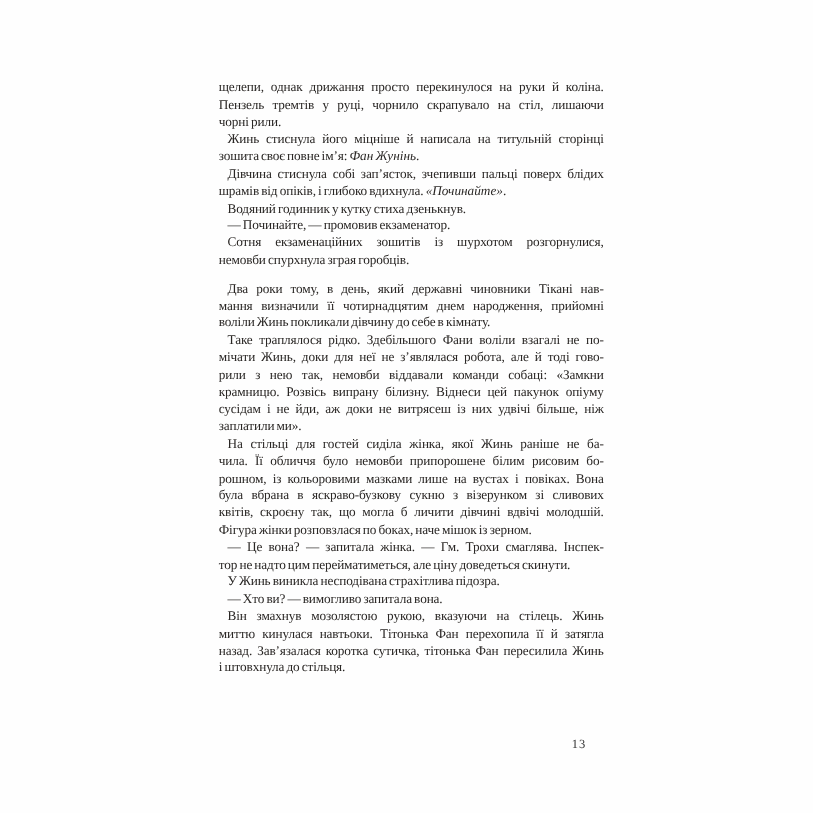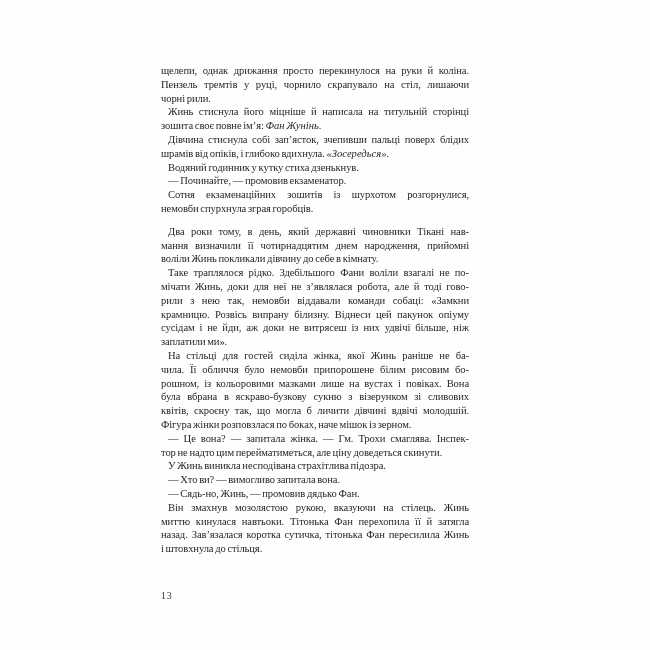--- a/index.html
+++ b/index.html
@@ -15,21 +15,21 @@
   }
   .page {
     position: absolute;
     left: 0; top: 0;
     width: 650px;
     height: 650px;
     background: #fefefe;
   }
   .text-column {
     position: absolute;
-    left: 161px;
+    left: 175px;
     top: 64px;
     width: 308px;
     color: #2a2725;
     font-size: 10.6px;
     line-height: 13.8px;
     letter-spacing: -0.1px;
     word-spacing: -0.8px;
   }
   .section + .section {
     margin-top: 9px;
@@ -46,21 +46,21 @@
   .line i {
     font-style: italic;
     letter-spacing: 0;
     margin-top: 41px;
   }
   .pagenum {
     position: absolute;
     left: 161px;
     top: 590px;
     width: 308px;
-    text-align: left;
+    text-align: right;
     font-size: 10px;
     letter-spacing: 0.8px;
     color: #323232;
   }
 </style>
 </head>
 <body>
 
 <div class="page">
   <div class="text-column">
@@ -69,21 +69,21 @@
           <div class="line"><span>щелепи, однак дрижання просто перекинулося на руки й коліна.</span></div>
           <div class="line"><span>Пензель тремтів у руці, чорнило скрапувало на стіл, лишаючи</span></div>
           <div class="line end"><span>чорні рили.</span></div>
         </div>
         <div class="par indent">
           <div class="line"><span>Жинь стиснула його міцніше й написала на титульній сторінці</span></div>
           <div class="line end"><span>зошита своє повне ім’я: </span><i>Фан Жунінь</i><span>.</span></div>
         </div>
         <div class="par indent">
           <div class="line"><span>Дівчина стиснула собі зап’ясток, зчепивши пальці поверх блідих</span></div>
-          <div class="line end"><span>шрамів від опіків, і глибоко вдихнула. </span><i>«Зосередься»</i><span>.</span></div>
+          <div class="line end"><span>шрамів від опіків, і глибоко вдихнула. </span><i>«Починайте»</i><span>.</span></div>
         </div>
         <div class="par indent">
           <div class="line end"><span>Водяний годинник у кутку стиха дзенькнув.</span></div>
         </div>
         <div class="par indent">
           <div class="line end"><span>— Починайте, — промовив екзаменатор.</span></div>
         </div>
         <div class="par indent">
           <div class="line"><span>Сотня екзаменаційних зошитів із шурхотом розгорнулися,</span></div>
           <div class="line end"><span>немовби спурхнула зграя горобців.</span></div>
@@ -115,23 +115,20 @@
           <div class="line"><span>— Це вона? — запитала жінка. — Гм. Трохи смаглява. Інспек-</span></div>
           <div class="line end"><span>тор не надто цим перейматиметься, але ціну доведеться скинути.</span></div>
         </div>
         <div class="par indent">
           <div class="line end"><span>У Жинь виникла несподівана страхітлива підозра.</span></div>
         </div>
         <div class="par indent">
           <div class="line end"><span>— Хто ви? — вимогливо запитала вона.</span></div>
         </div>
         <div class="par indent">
-          <div class="line end"><span>— Сядь-но, Жинь, — промовив дядько Фан.</span></div>
-        </div>
-        <div class="par indent">
           <div class="line"><span>Він змахнув мозолястою рукою, вказуючи на стілець. Жинь</span></div>
           <div class="line"><span>миттю кинулася навтьоки. Тітонька Фан перехопила її й затягла</span></div>
           <div class="line"><span>назад. Зав’язалася коротка сутичка, тітонька Фан пересилила Жинь</span></div>
           <div class="line end"><span>і штовхнула до стільця.</span></div>
         </div>
       </div>
     </div>
   <div class="pagenum">13</div>
 </div>
 

